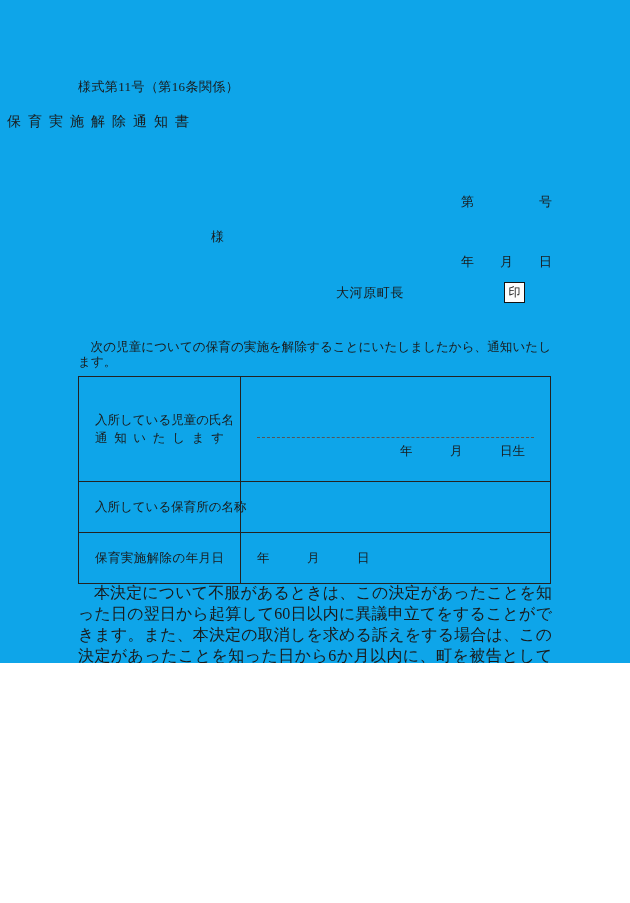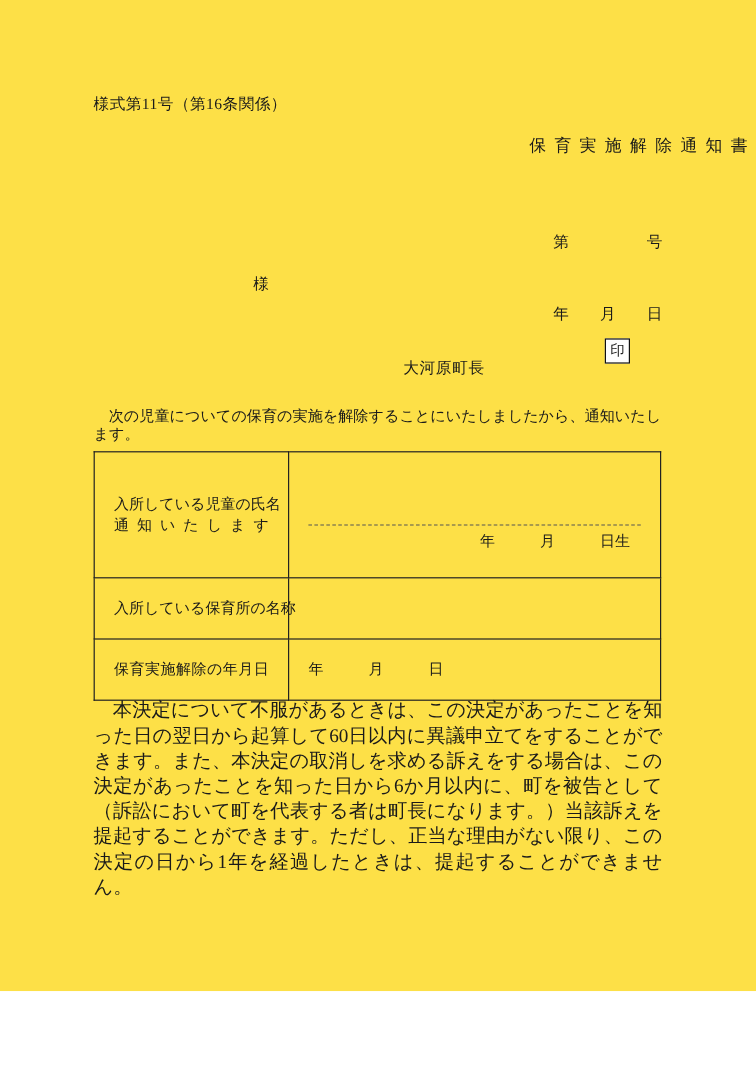--- a/index.html
+++ b/index.html
@@ -4,22 +4,22 @@
 <title>保育実施解除通知書</title>
 <style>
   html, body {
     margin: 0;
     padding: 0;
     background: #ffffff;
   }
   .page {
     position: relative;
     width: 630px;
-    height: 826px;
-    background: #fde047;
+    height: 663px;
+    background: #0ea5e9;
     color: #1a1a1a;
     font-family: "Liberation Serif", "DejaVu Serif", serif;
     overflow: hidden;
     -webkit-font-smoothing: antialiased;
   }
 
   
   .form-no {
     position: absolute;
     left: 78px;
@@ -28,21 +28,21 @@
     letter-spacing: 0.4px;
     white-space: nowrap;
   }
 
   
   .doc-title {
     position: absolute;
     left: 0;
     right: 0;
     top: 113px;
-    text-align: right;
+    text-align: left;
     font-size: 14px;
     letter-spacing: 7px;
     text-indent: 7px;
     white-space: nowrap;
     font-family: Liberation Serif, serif;
   }
 
   
   .meta-block {
     position: absolute;
@@ -61,21 +61,21 @@
     left: 211px;
     top: 228px;
     font-size: 13px;
     white-space: nowrap;
   }
 
   
   .issuer {
     position: absolute;
     left: 336px;
-    top: 298px;
+    top: 284px;
     font-size: 13px;
     letter-spacing: 0.6px;
     white-space: nowrap;
   }
   .seal-box {
     position: absolute;
     left: 504px;
     top: 282px;
     width: 21px;
     height: 21px;

